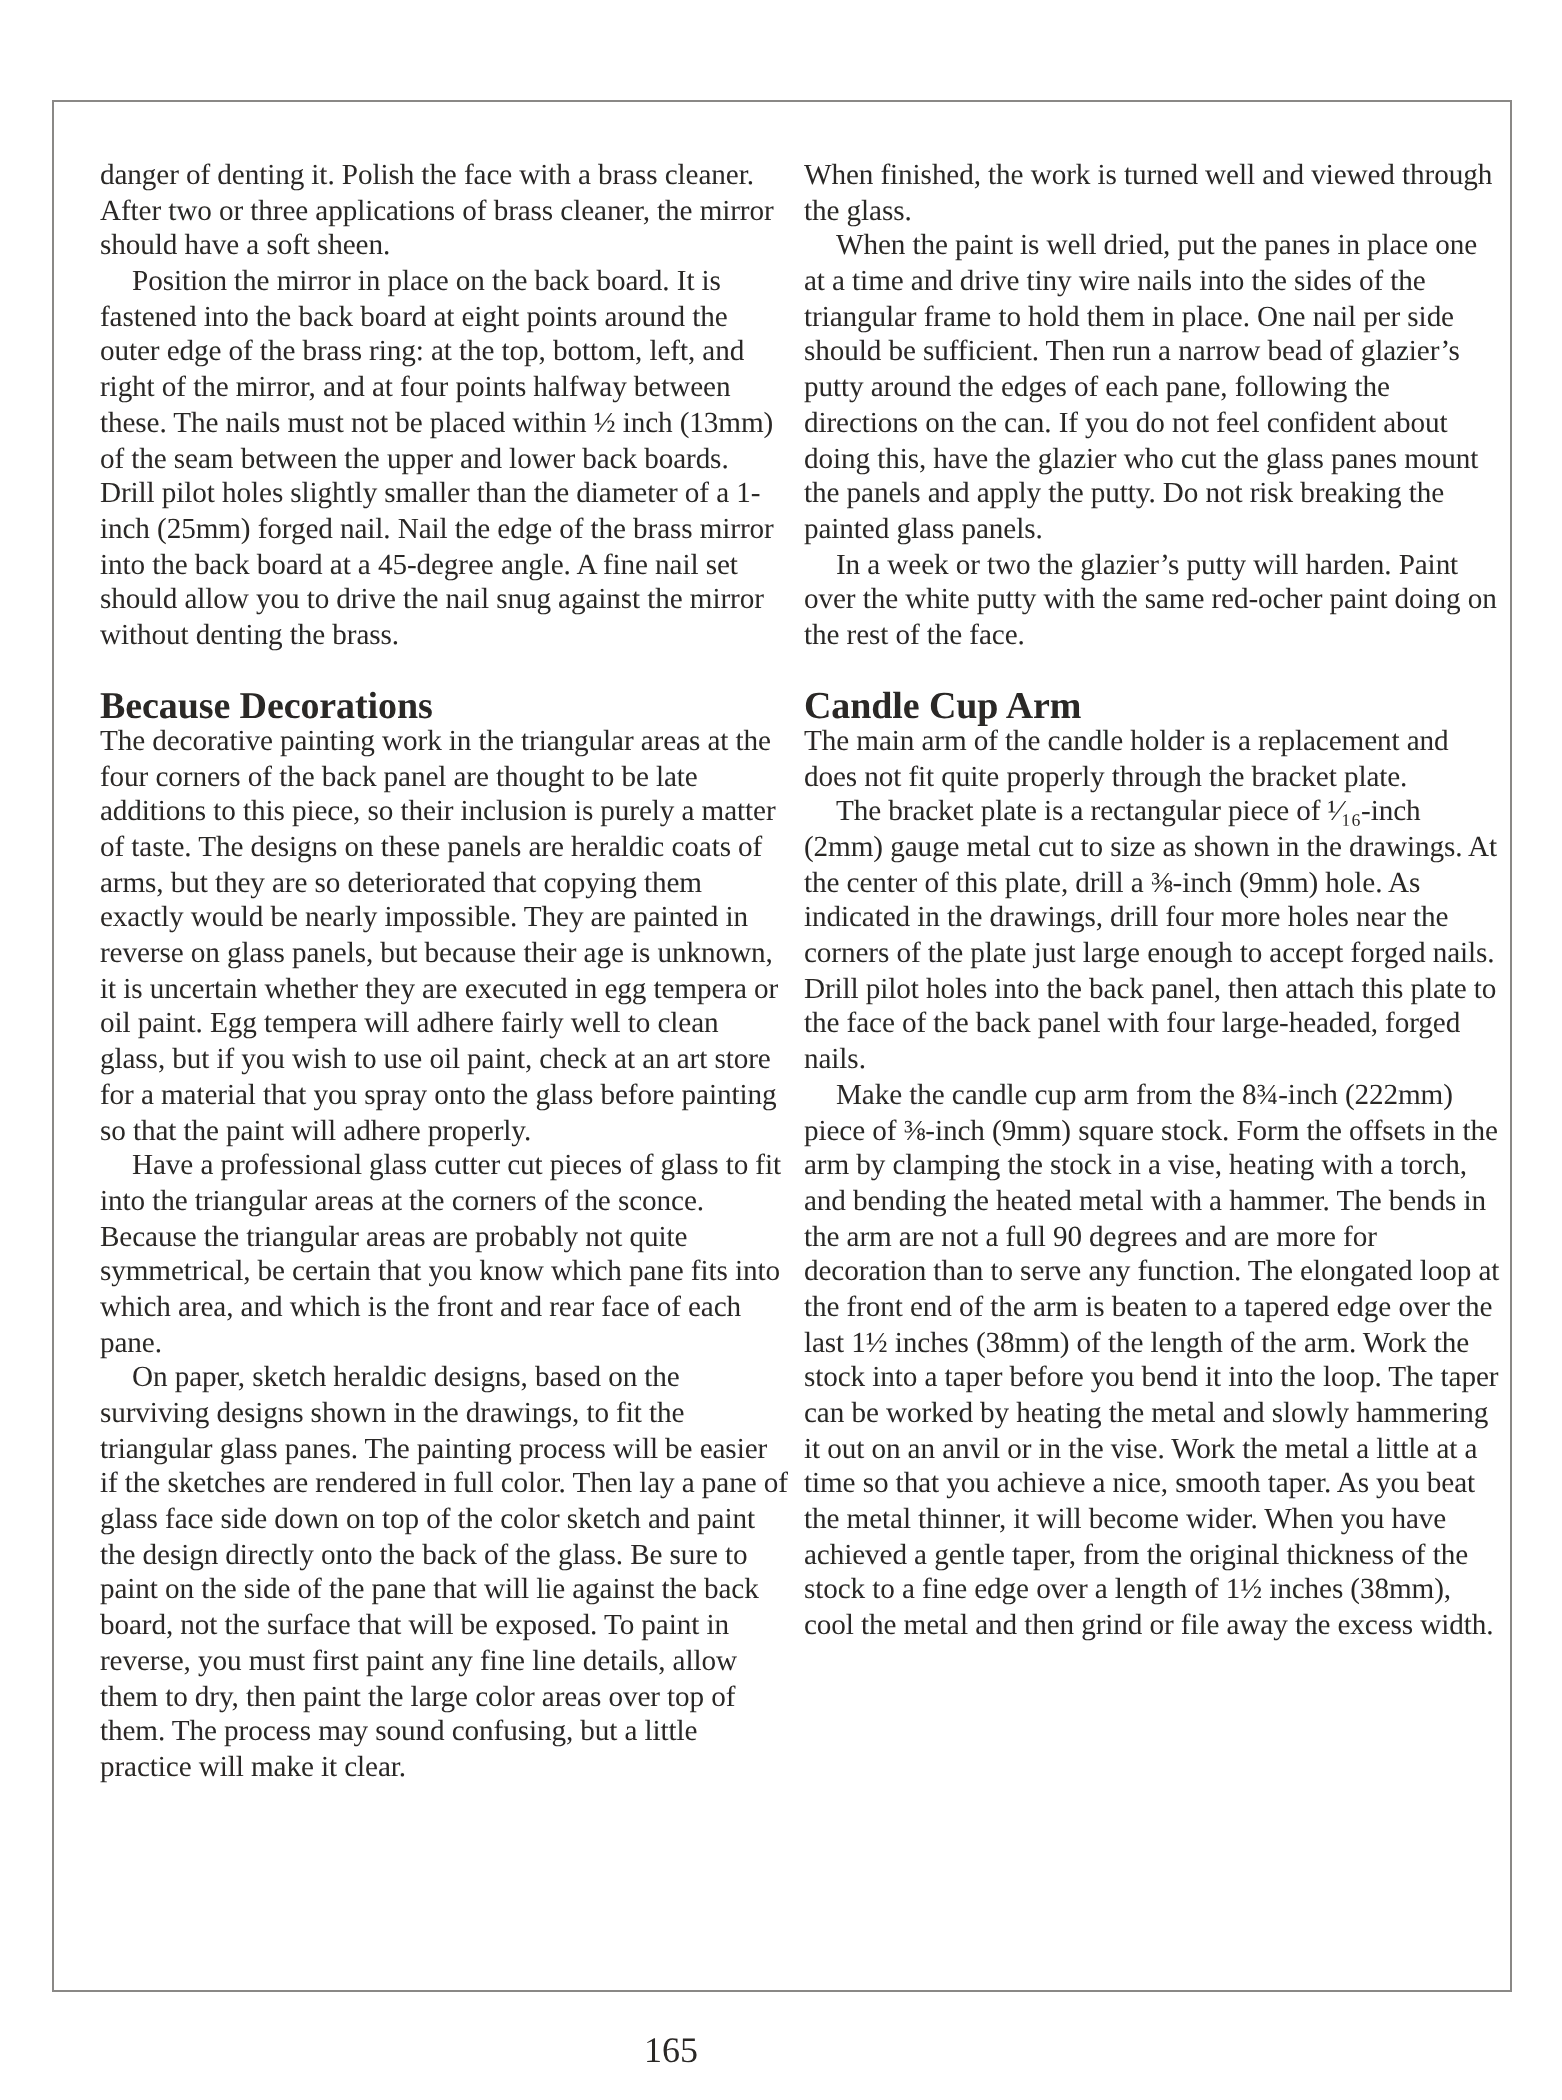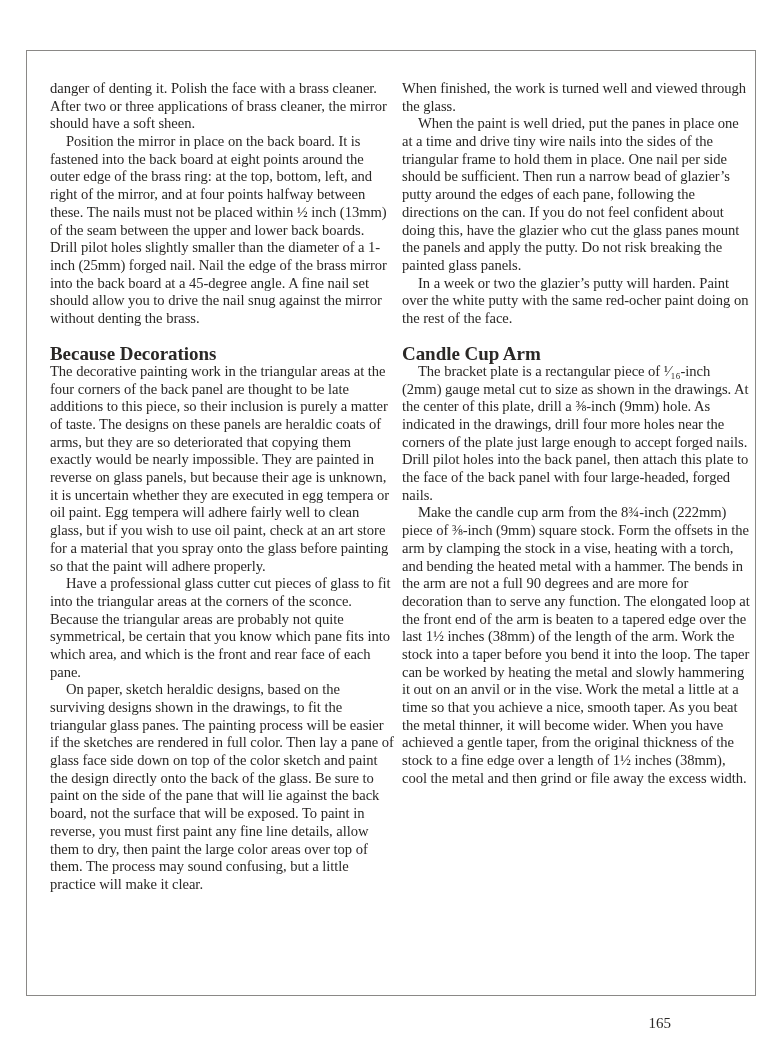--- a/index.html
+++ b/index.html
@@ -34,22 +34,22 @@
   h3 {
     margin: 17.68px 0 0 0;
     font-size: 19px;
     line-height: 17.68px;
     font-weight: bold;
   }
   .page-number {
     position: absolute;
     top: 1015px;
     left: 0; width: 671px;
-    text-align: right;
-    font-size: 15px;
+    text-align: center;
+    font-size: 18px;
     color: #2a2826;
   }
 </style>
 </head>
 <body>
 
 <div class="page-frame"></div>
 
 <div class="column col-left">
   <p>danger of denting it. Polish the face with a brass cleaner. After two or three applications of brass cleaner, the mirror should have a soft sheen.</p>
@@ -58,17 +58,18 @@
   <p>The decorative painting work in the triangular areas at the four corners of the back panel are thought to be late additions to this piece, so their inclusion is purely a matter of taste. The designs on these panels are heraldic coats of arms, but they are so deteriorated that copying them exactly would be nearly impossible. They are painted in reverse on glass panels, but because their age is unknown, it is uncertain whether they are executed in egg tempera or oil paint. Egg tempera will adhere fairly well to clean glass, but if you wish to use oil paint, check at an art store for a material that you spray onto the glass before painting so that the paint will adhere properly.</p>
   <p class="indent">Have a professional glass cutter cut pieces of glass to fit into the triangular areas at the corners of the sconce. Because the triangular areas are probably not quite symmetrical, be certain that you know which pane fits into which area, and which is the front and rear face of each pane.</p>
   <p class="indent">On paper, sketch heraldic designs, based on the surviving designs shown in the drawings, to fit the triangular glass panes. The painting process will be easier if the sketches are rendered in full color. Then lay a pane of glass face side down on top of the color sketch and paint the design directly onto the back of the glass. Be sure to paint on the side of the pane that will lie against the back board, not the surface that will be exposed. To paint in reverse, you must first paint any fine line details, allow them to dry, then paint the large color areas over top of them. The process may sound confusing, but a little practice will make it clear.</p>
 </div>
 
 <div class="column col-right">
   <p>When finished, the work is turned well and viewed through the glass.</p>
   <p class="indent">When the paint is well dried, put the panes in place one at a time and drive tiny wire nails into the sides of the triangular frame to hold them in place. One nail per side should be sufficient. Then run a narrow bead of glazier’s putty around the edges of each pane, following the directions on the can. If you do not feel confident about doing this, have the glazier who cut the glass panes mount the panels and apply the putty. Do not risk breaking the painted glass panels.</p>
   <p class="indent">In a week or two the glazier’s putty will harden. Paint over the white putty with the same red-ocher paint doing on the rest of the face.</p>
   <h3>Candle Cup Arm</h3>
+  <p>The main arm of the candle holder is a replacement and does not fit quite properly through the bracket plate.</p>
   <p class="indent">The bracket plate is a rectangular piece of ¹⁄₁₆-inch (2mm) gauge metal cut to size as shown in the drawings. At the center of this plate, drill a ⅜-inch (9mm) hole. As indicated in the drawings, drill four more holes near the corners of the plate just large enough to accept forged nails. Drill pilot holes into the back panel, then attach this plate to the face of the back panel with four large-headed, forged nails.</p>
   <p class="indent">Make the candle cup arm from the 8¾-inch (222mm) piece of ⅜-inch (9mm) square stock. Form the offsets in the arm by clamping the stock in a vise, heating with a torch, and bending the heated metal with a hammer. The bends in the arm are not a full 90 degrees and are more for decoration than to serve any function. The elongated loop at the front end of the arm is beaten to a tapered edge over the last 1½ inches (38mm) of the length of the arm. Work the stock into a taper before you bend it into the loop. The taper can be worked by heating the metal and slowly hammering it out on an anvil or in the vise. Work the metal a little at a time so that you achieve a nice, smooth taper. As you beat the metal thinner, it will become wider. When you have achieved a gentle taper, from the original thickness of the stock to a fine edge over a length of 1½ inches (38mm), cool the metal and then grind or file away the excess width.</p>
 </div>
 
 <div class="page-number">165</div>
 
 </body></html>

